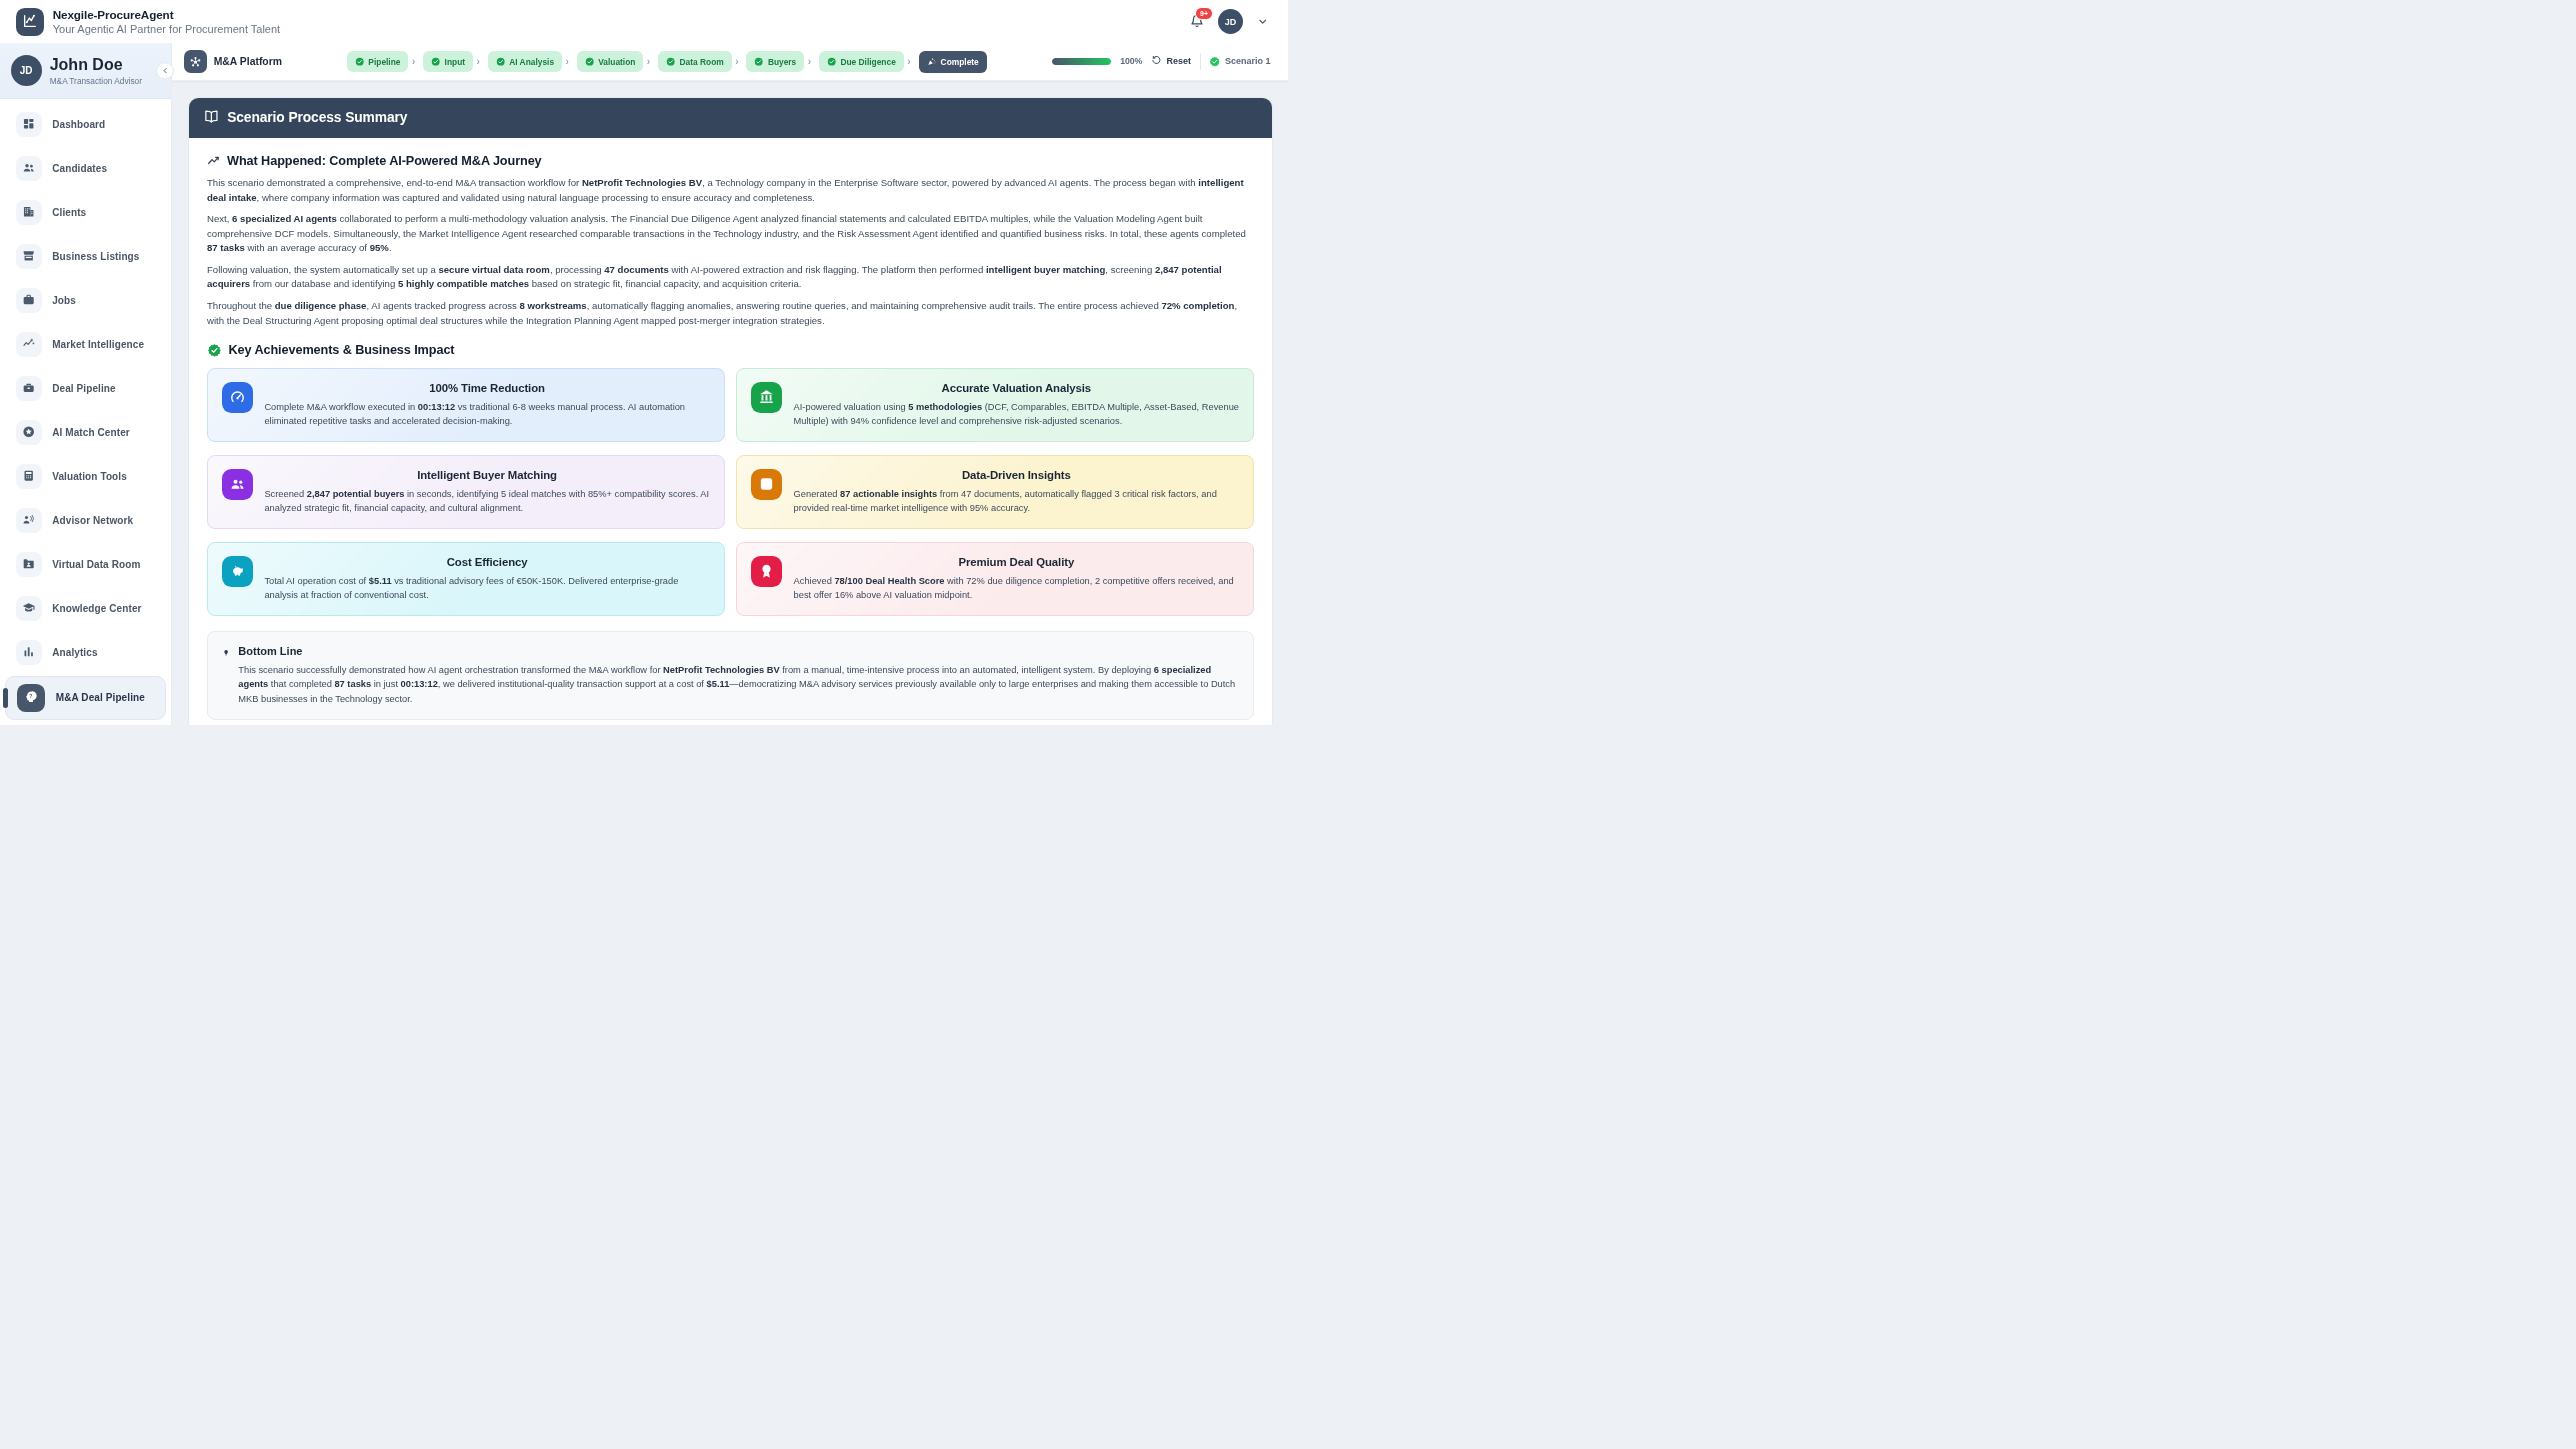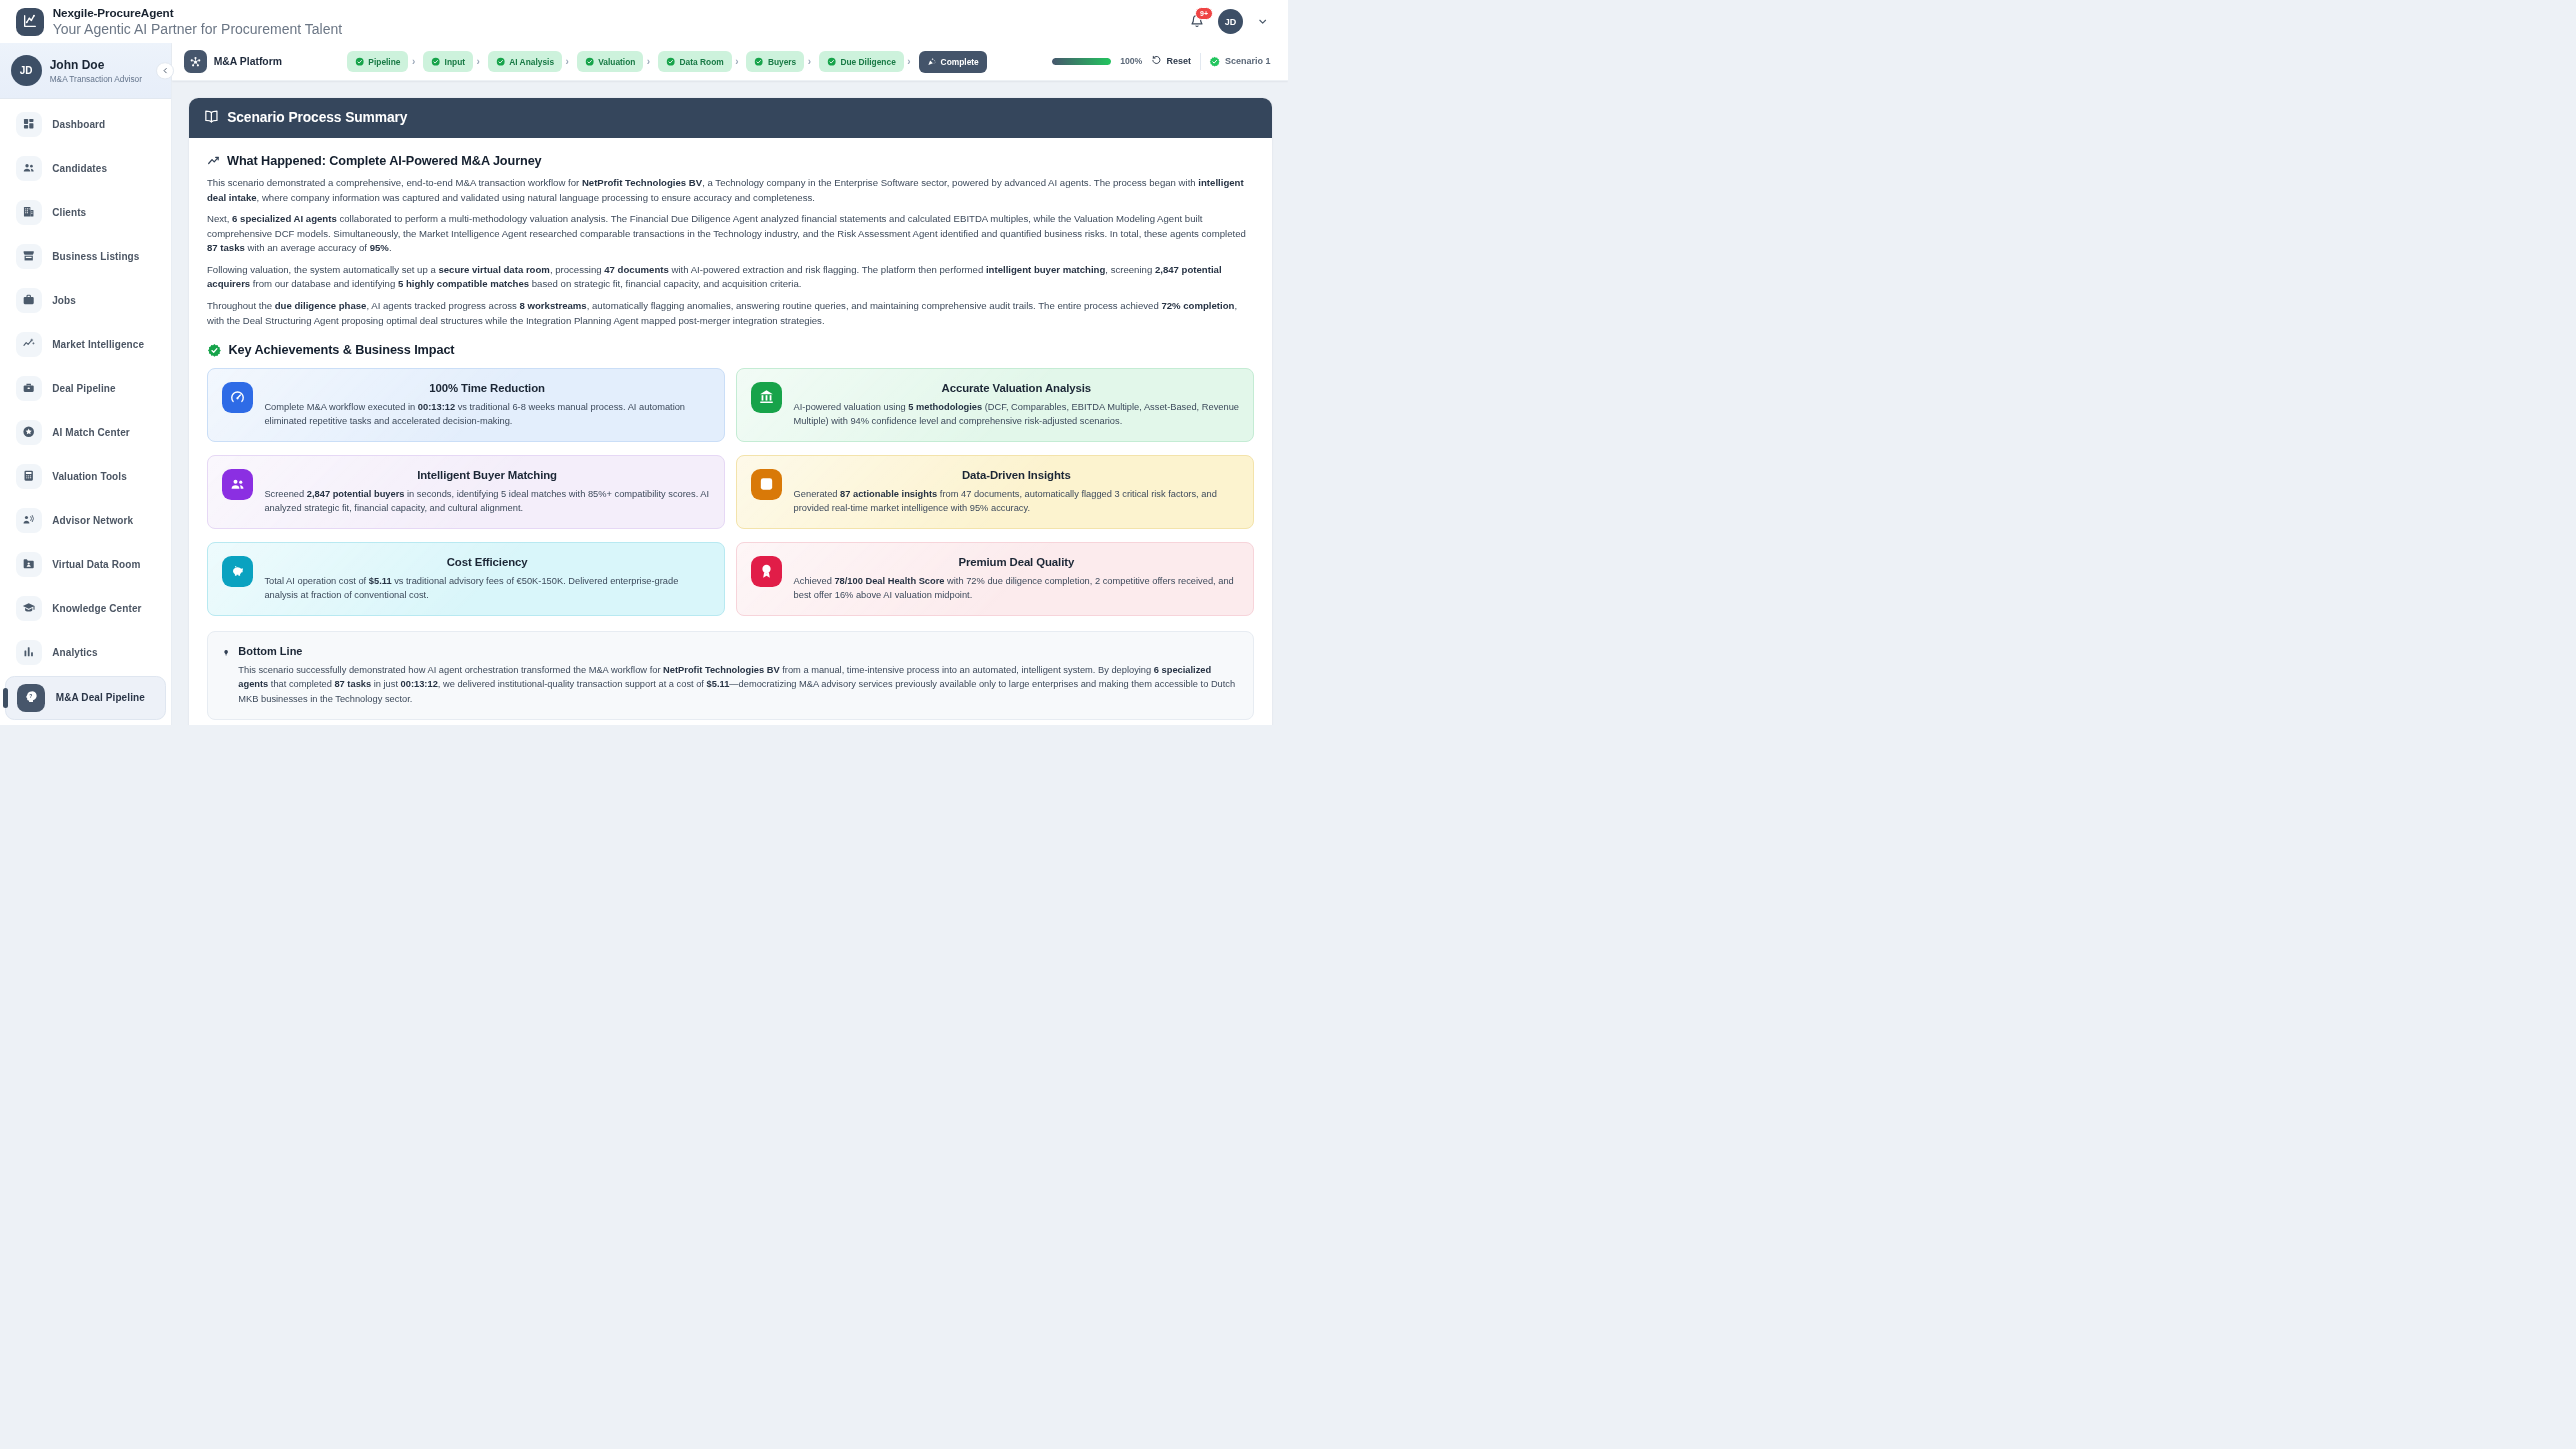--- a/index.html
+++ b/index.html
@@ -8,41 +8,41 @@
   .app { display:flex; flex-direction:column; height:100%; }
 
   
   .top-header { height:43px; background:#fff; display:flex; align-items:center; justify-content:space-between;
     padding:0 20px 0 16px; flex:0 0 auto; position:relative; z-index:4; }
   .brand { display:flex; gap:8.7px; align-items:center; }
   .brand-logo { width:28px; height:28px; border-radius:8.7px; background:#3d4d63; color:#fff;
     display:flex; align-items:center; justify-content:center; }
   .brand-logo svg { width:16px; height:16px; }
   .brand-title { font-size:11.7px; font-weight:800; color:#18222f; letter-spacing:-0.1px; }
-  .brand-sub { font-size:14px; color:#6b7685; margin-top:2px; }
+  .brand-sub { font-size:11px; color:#6b7685; margin-top:2px; }
   .header-right { display:flex; align-items:center; gap:13.4px; }
   .bell-wrap { position:relative; color:#3d4a5b; cursor:pointer; }
   .bell-wrap svg { width:14px; height:14px; }
   .bell-badge { position:absolute; top:-6.7px; right:-8.7px; background:var(--badge-red,#ef4444); color:#fff;
     font-size:7px; font-weight:800; padding:2px 4px; border-radius:6.7px; border:1.3px solid #fff; line-height:1; }
   .avatar { width:25.5px; height:25.5px; border-radius:50%; background:#3d4f66; color:#fff; font-weight:800;
     font-size:9px; display:flex; align-items:center; justify-content:center; cursor:pointer; }
   .caret { color:#4b5a6b; cursor:pointer; display:flex; }
   .caret svg { width:11.4px; height:11.4px; }
 
   
   .main-row { flex:1; display:flex; min-height:0; }
 
   
   .sidebar { width:172px; background:#fff; border-right:0.7px solid #e8edf3; display:flex; flex-direction:column; flex:0 0 auto; }
   .profile { background:linear-gradient(180deg,#edf3fb,#e7eef9); border-bottom:0.7px solid #e2e8f0;
     padding:9.4px 10.7px; display:flex; gap:8px; align-items:center; position:relative; height:56px; }
   .profile-avatar { width:31px; height:31px; border-radius:50%; background:#3d4f66; color:#fff; font-weight:800;
     font-size:10px; display:flex; align-items:center; justify-content:center; flex:0 0 auto; }
-  .profile-name { font-size:12px; font-weight:800; color:#1b2635; }
+  .profile-name { font-size:16px; font-weight:800; color:#1b2635; }
   .profile-role { font-size:8.3px; color:#64748b; margin-top:2px; }
   .collapse-btn { position:absolute; right:-2.7px; top:50%; transform:translateY(-50%); width:17.4px; height:17.4px;
     border-radius:50%; background:#fff; border:0.7px solid #e2e8f0; display:flex; align-items:center; justify-content:center;
     color:#475569; cursor:pointer; z-index:6; }
   .collapse-btn svg { width:8.7px; height:8.7px; }
   .nav { flex:1; padding-top:3.4px; display:flex; flex-direction:column; overflow:hidden; }
   .nav-item { height:44px; display:flex; align-items:center; gap:10.7px; padding:0 9.4px 0 16px; cursor:pointer;
     position:relative; flex:0 0 auto; }
   .nav-chip { width:25.5px; height:25.5px; border-radius:8px; background:#f1f5f9; display:flex; align-items:center;
     justify-content:center; color:#4b5a6b; flex:0 0 auto; }

